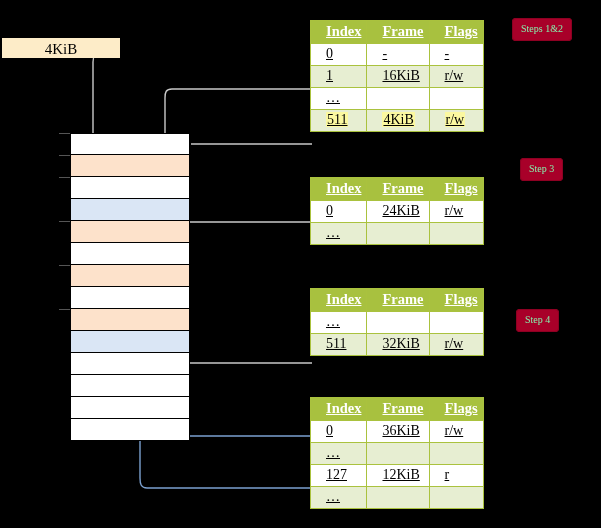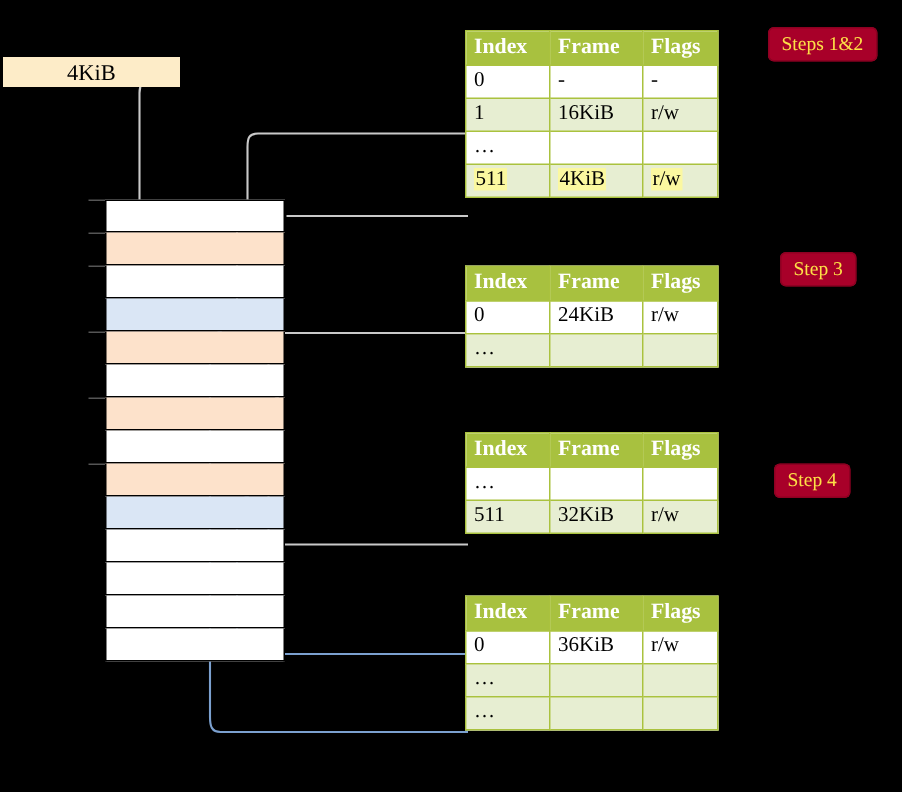--- a/index.html
+++ b/index.html
@@ -16,22 +16,22 @@
   
   .kib-box{
     position:absolute;box-sizing:border-box;
     background:#fdecc8;border:1px solid #fdecc8;
     font-size:15px;line-height:20px;text-align:center;color:#000;
   }
 
   
   .step-badge{
     position:absolute;box-sizing:border-box;
-    background:#a80029;color:#fde047;border-radius:4px;
-    font-size:13px;line-height:18px;padding:2px 9px 3px 9px;
+    background:#a80029;color:#86efac;border-radius:4px;
+    font-size:10px;line-height:18px;padding:2px 9px 3px 9px;
     white-space:nowrap;text-align:center;
     box-shadow:0 0 0 1px #8d0022 inset;
   }
 
   
   #memcol{position:absolute;}
   .memrow{
     box-sizing:border-box;width:120px;height:22px;
     border-left:1px solid #000;border-right:1px solid #000;
     border-bottom:1px solid #000;background:#ffffff;
@@ -42,24 +42,25 @@
   .tick{position:absolute;left:-11px;width:11px;height:0;border-top:1px solid #555;}
 
   
   .ptable{
     position:absolute;border-collapse:collapse;
     background:#fff;font-size:14px;
     border:1px solid #cdd98a;
   }
   .ptable td,.ptable th{
     border:1px solid #aac23e;
-    padding:2px 5px 3px 5px;
+    padding:2px 5px 3px 15px;
     text-align:left;vertical-align:middle;
     height:20px;box-sizing:border-box;
     font-weight:normal;
+    text-decoration:underline;
   }
   .ptable th{
     background:#a8c13f;color:#ffffff;font-weight:bold;
     font-size:14.5px;
   }
   .ptable tr.alt td{background:#e7eed2;}
   .ptable td.c0{width:56px;}
   .ptable td.c1{width:62px;}
   .ptable td.c2{width:50px;}
   .ptable th.c0{width:56px;}
@@ -114,21 +115,21 @@
     <g>
       <path d="M 312,488 L 147,488 C 141,488 140,484 140,478 L 140,224" fill="none" stroke="#7ba0cf" stroke-width="1.4" marker-end="url(#ab)"></path>
     </g>
   </svg>
 
   <div class="kib-box" style="left:2px;top:38px;width:118px;height:20px;">
     <span>4KiB</span>
   </div>
 
   <div class="step-badge" style="left:512px;top:18px;">Steps 1&amp;2</div>
-  <div class="step-badge" style="left:520px;top:168px;">Step 3</div>
+  <div class="step-badge" style="left:520px;top:158px;">Step 3</div>
   <div class="step-badge" style="left:516px;top:265px;margin-top:44px;">Step 4</div>
 
   <div id="memcol" style="left: 70px; top: 133px; width: 120px; position: absolute;">
       <div class="memrow first" style="position: relative;"></div>
       <div class="memrow orange" style="position: relative;"></div>
       <div class="memrow" style="position: relative;"></div>
       <div class="memrow blue" style="position: relative;"></div>
       <div class="memrow orange" style="position: relative;"></div>
       <div class="memrow" style="position: relative;"></div>
       <div class="memrow orange" style="position: relative;"></div>
@@ -226,20 +227,25 @@
         <tbody>
           <tr>
             <td class="c0">0</td>
             <td class="c1">36KiB</td>
             <td class="c2">r/w</td>
           </tr>
           <tr class="alt">
             <td class="c0">…</td>
             <td class="c1"></td>
             <td class="c2"></td>
+          </tr>
+          <tr>
+            <td class="c0">127</td>
+            <td class="c1">12KiB</td>
+            <td class="c2">r</td>
           </tr>
           <tr class="alt">
             <td class="c0">…</td>
             <td class="c1"></td>
             <td class="c2"></td>
           </tr>
         </tbody>
       </table>
     </div>
 

